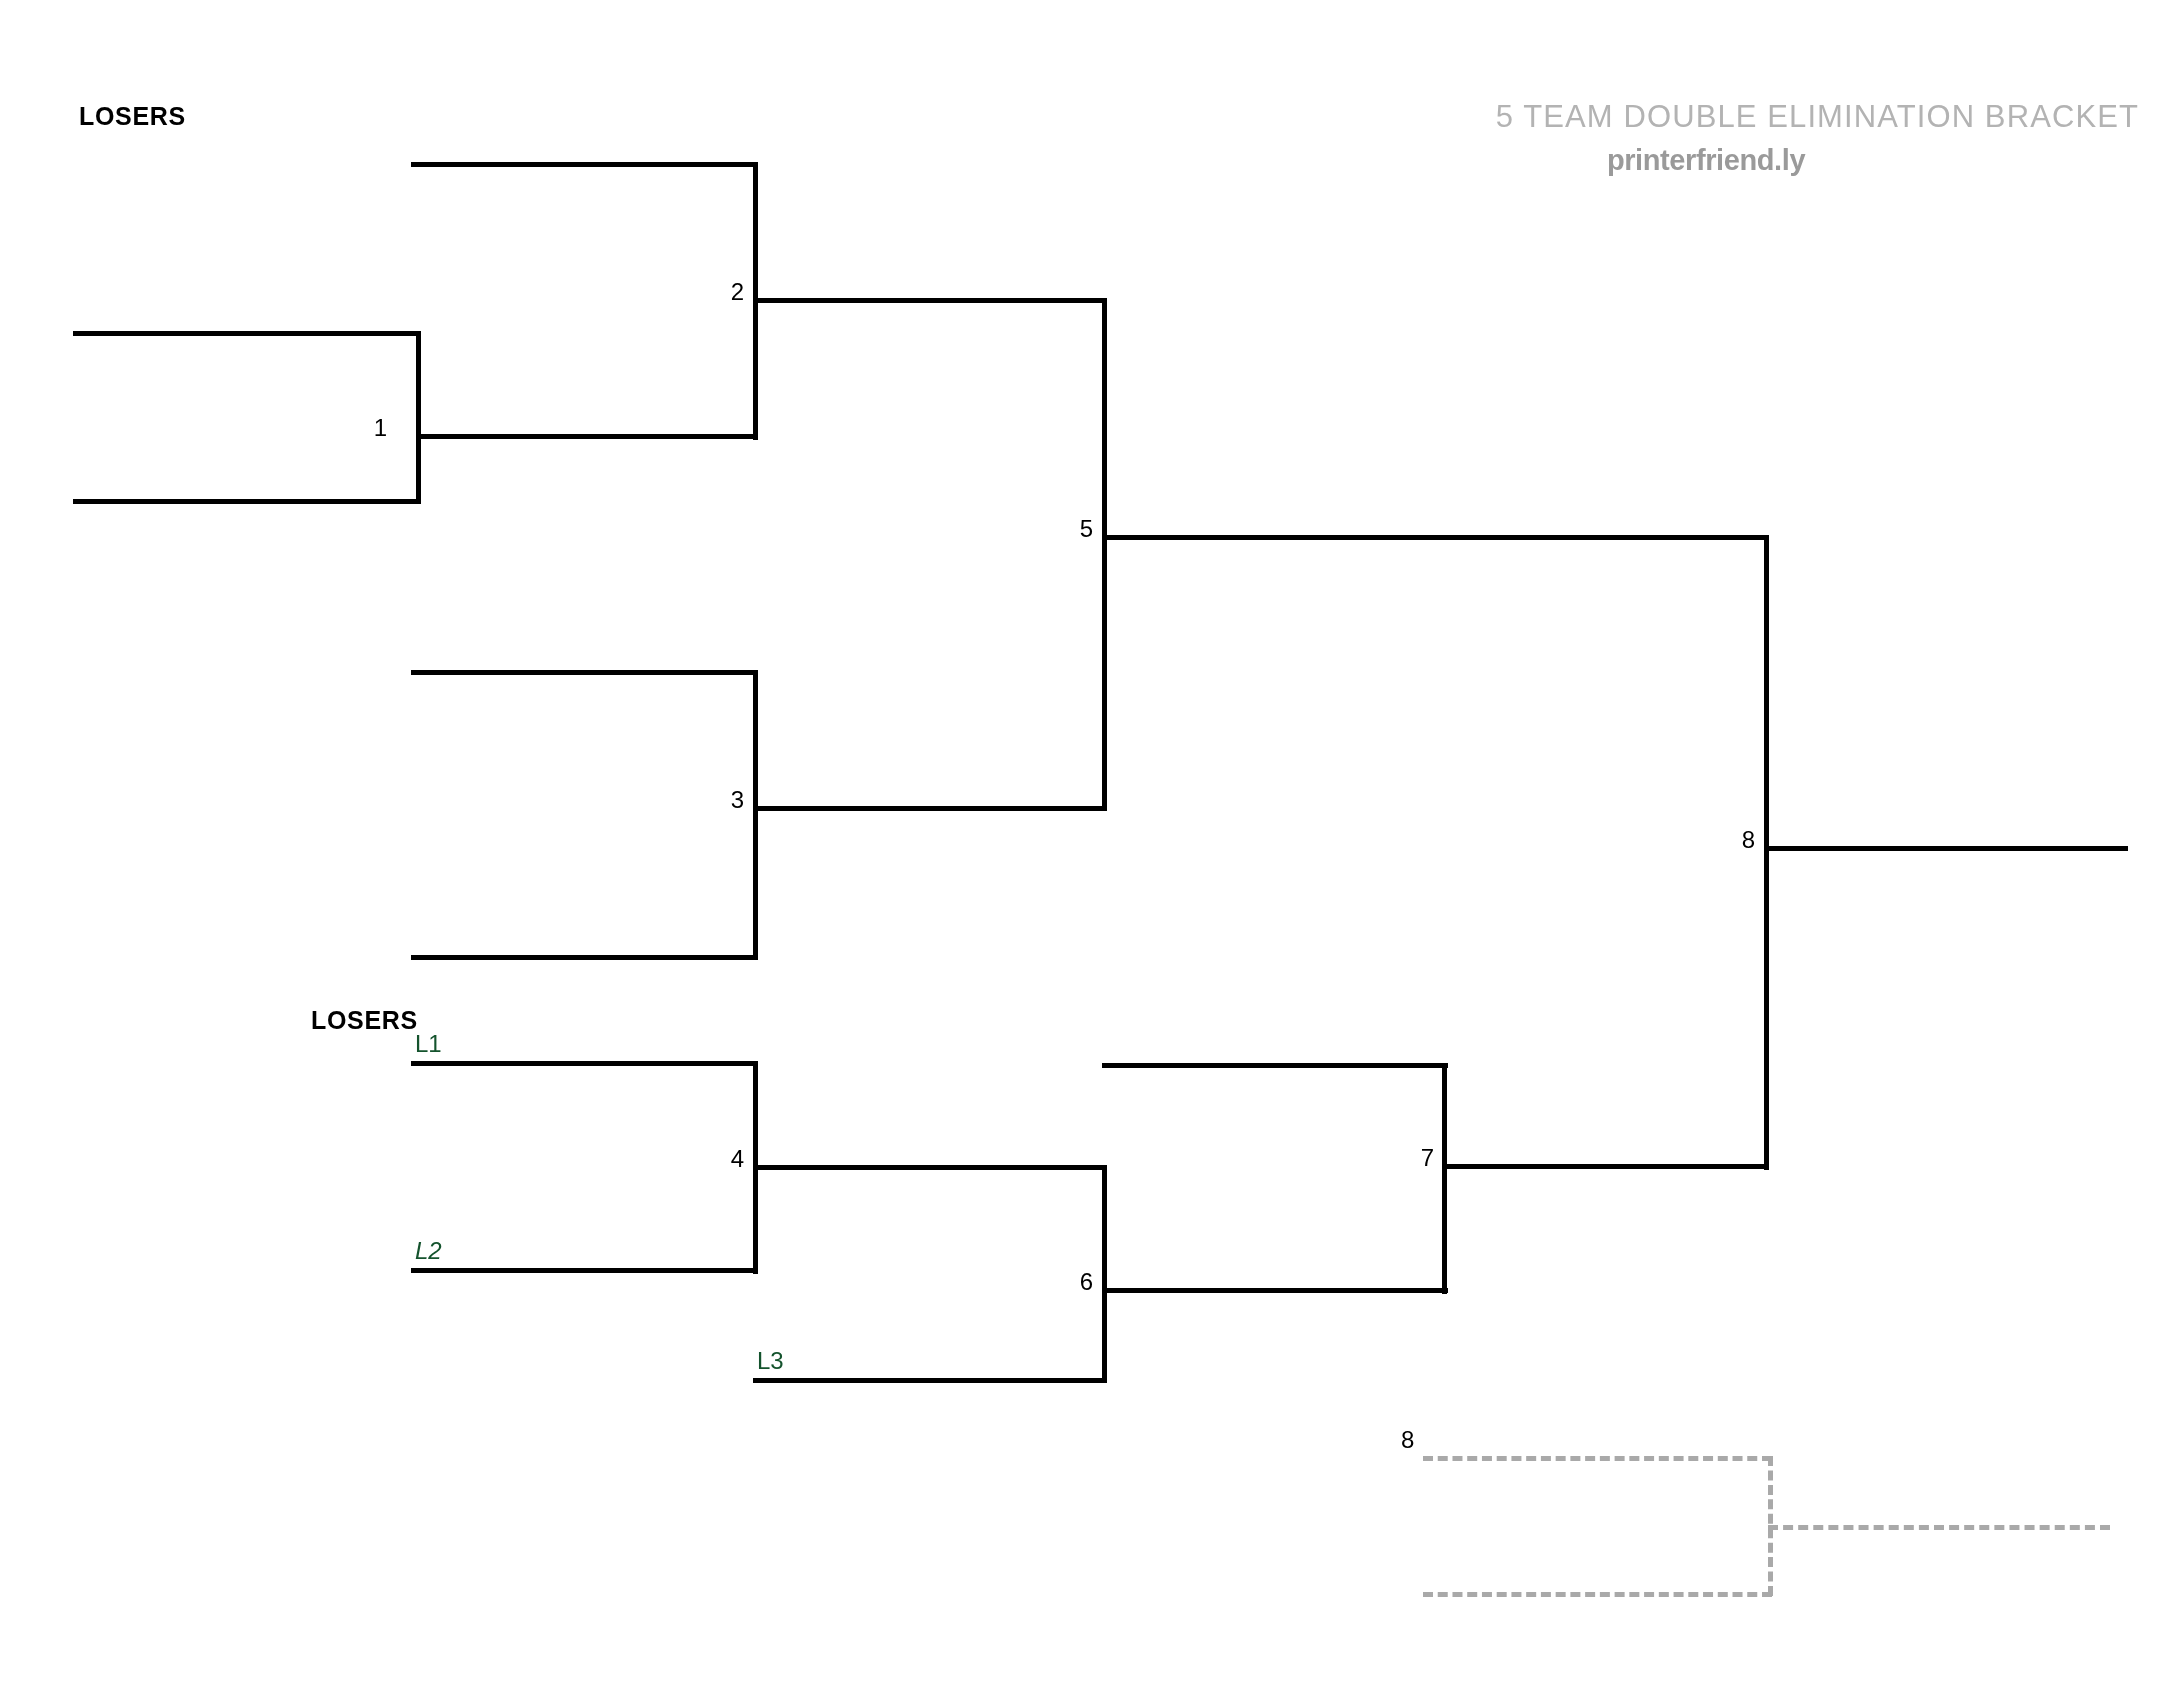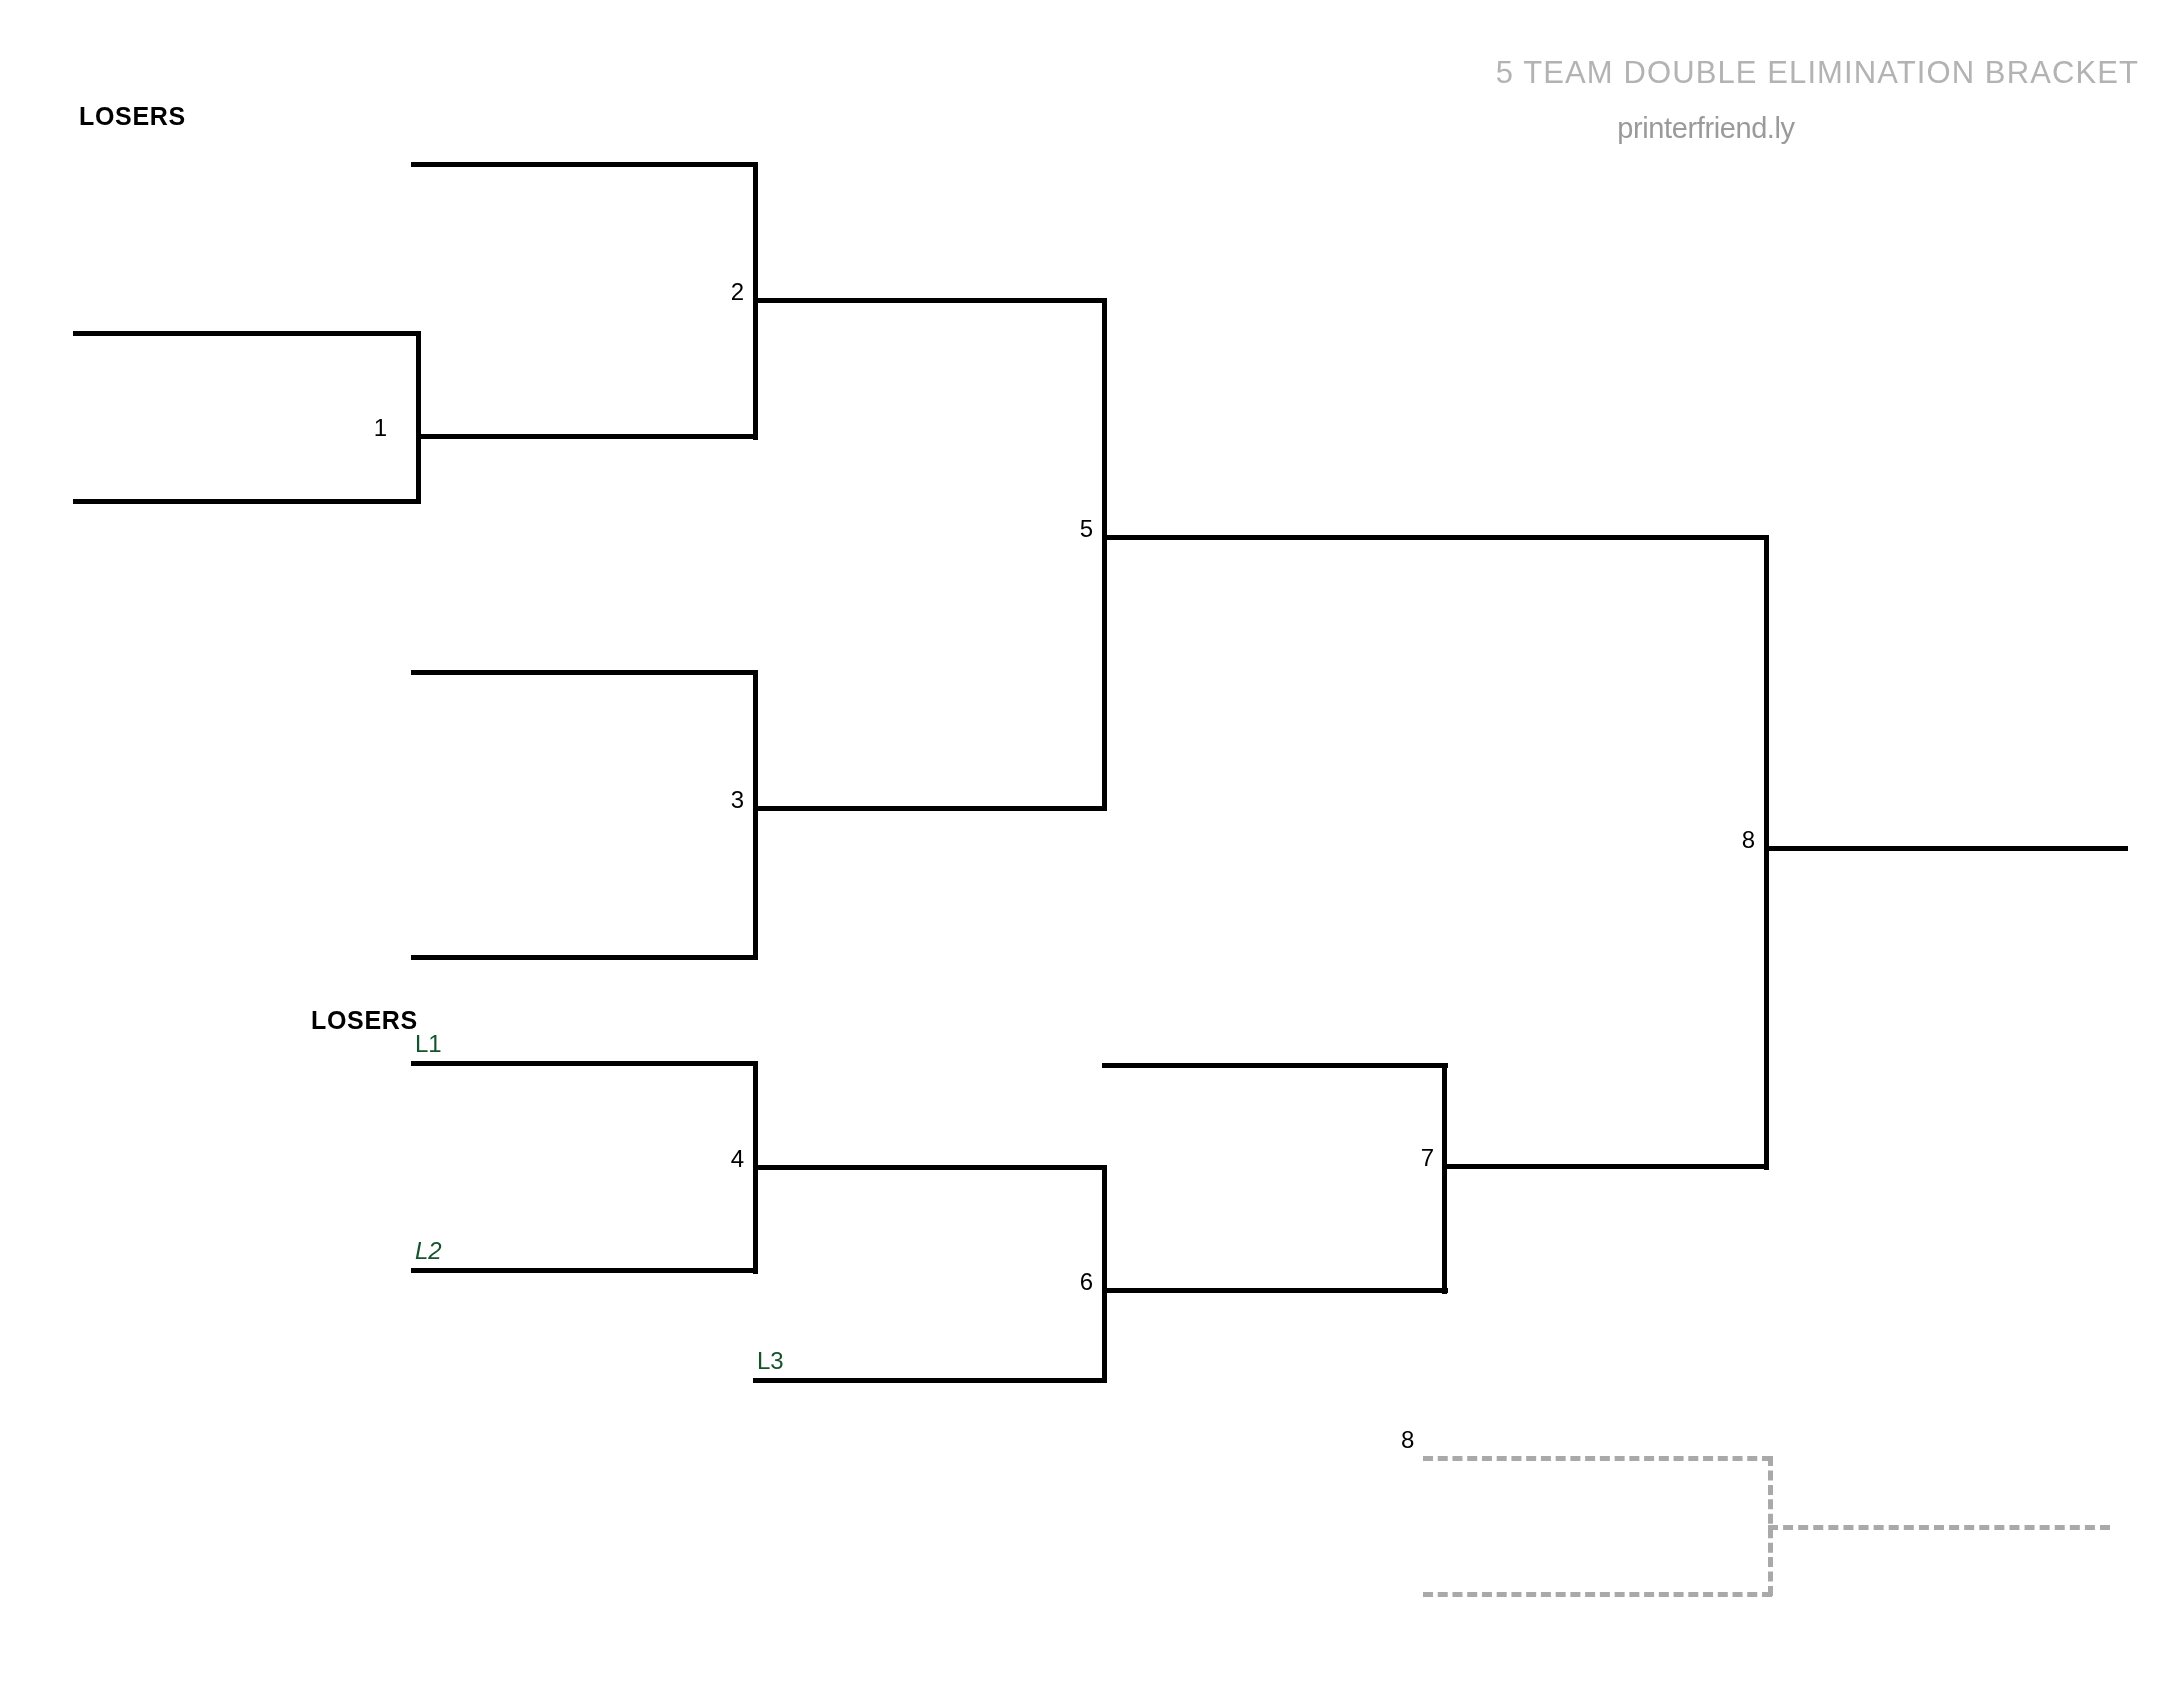--- a/index.html
+++ b/index.html
@@ -28,26 +28,27 @@
     text-align: right;
   }
   .doc-title {
     font-family: "Liberation Sans", sans-serif;
     font-size: 31px;
     letter-spacing: 1.1px;
     color: #b3b3b3;
     font-weight: 300;
     white-space: nowrap;
     line-height: 1;
+    margin-top: 44px;
   }
   .brand {
-    margin-top: 26px;
+    margin-top: 14px;
     font-family: "Liberation Sans", sans-serif;
     font-size: 29px;
-    font-weight: normal;
+    font-weight: bold;
     color: #9a9a9a;
     letter-spacing: -0.4px;
     text-align: center;
     padding-right: 211px;
     line-height: 1;
   }
 
   
   .section-label {
     position: absolute;

